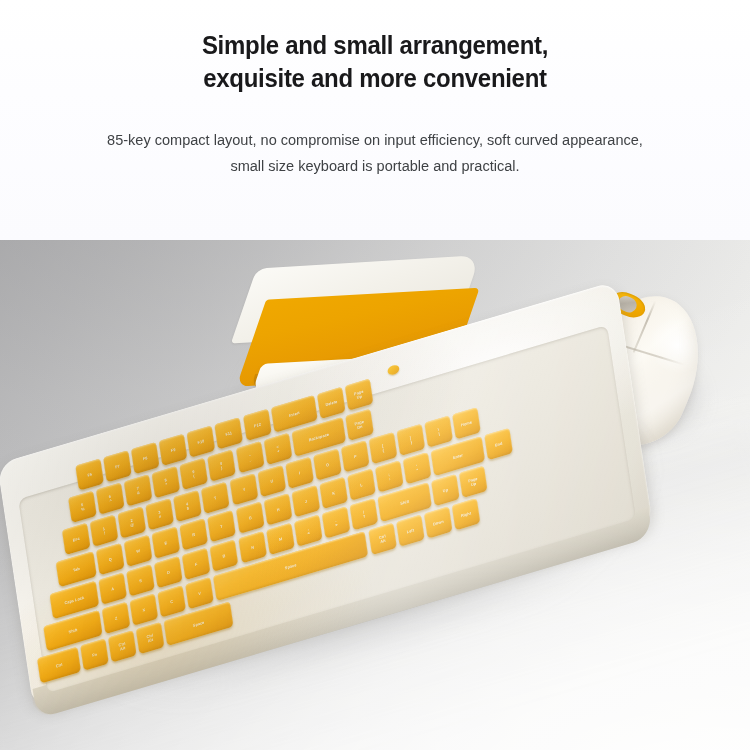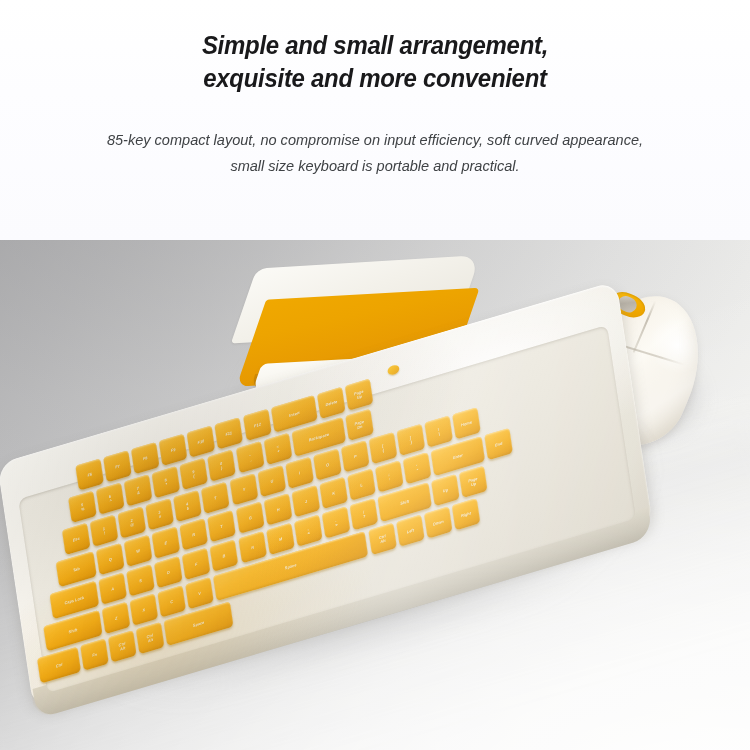--- a/index.html
+++ b/index.html
@@ -7,21 +7,20 @@
   html, body {
     width: 750px; height: 750px;
     overflow: hidden;
     font-family: "Liberation Sans", sans-serif;
   }
 
   #page {
     position: relative;
     width: 706px; height: 750px;
     background: #ffffff;
-    font-style: italic;
   }
 
   
   .banner {
     position: absolute;
     left: 0; top: 0;
     width: 750px; height: 240px;
     background: linear-gradient(180deg, #ffffff 0%, #fdfdff 38%, #fbfbfe 100%);
     overflow: hidden;
   }

